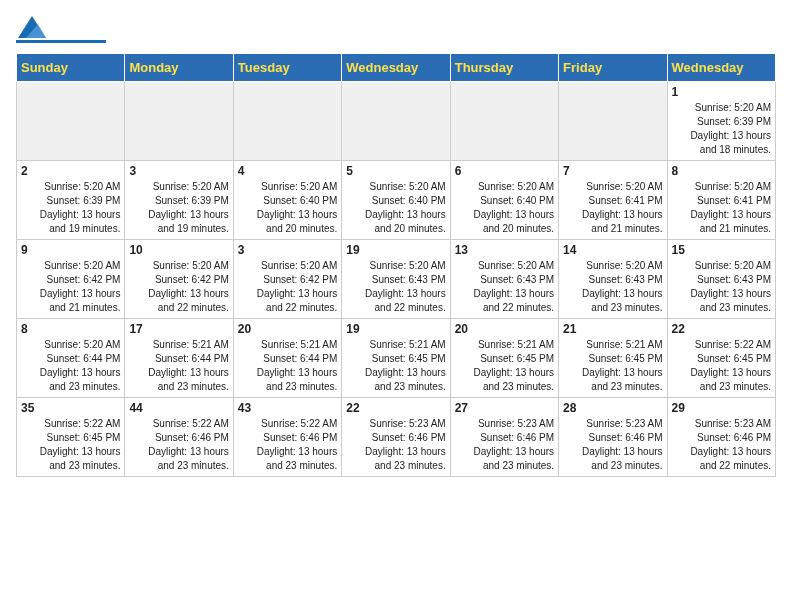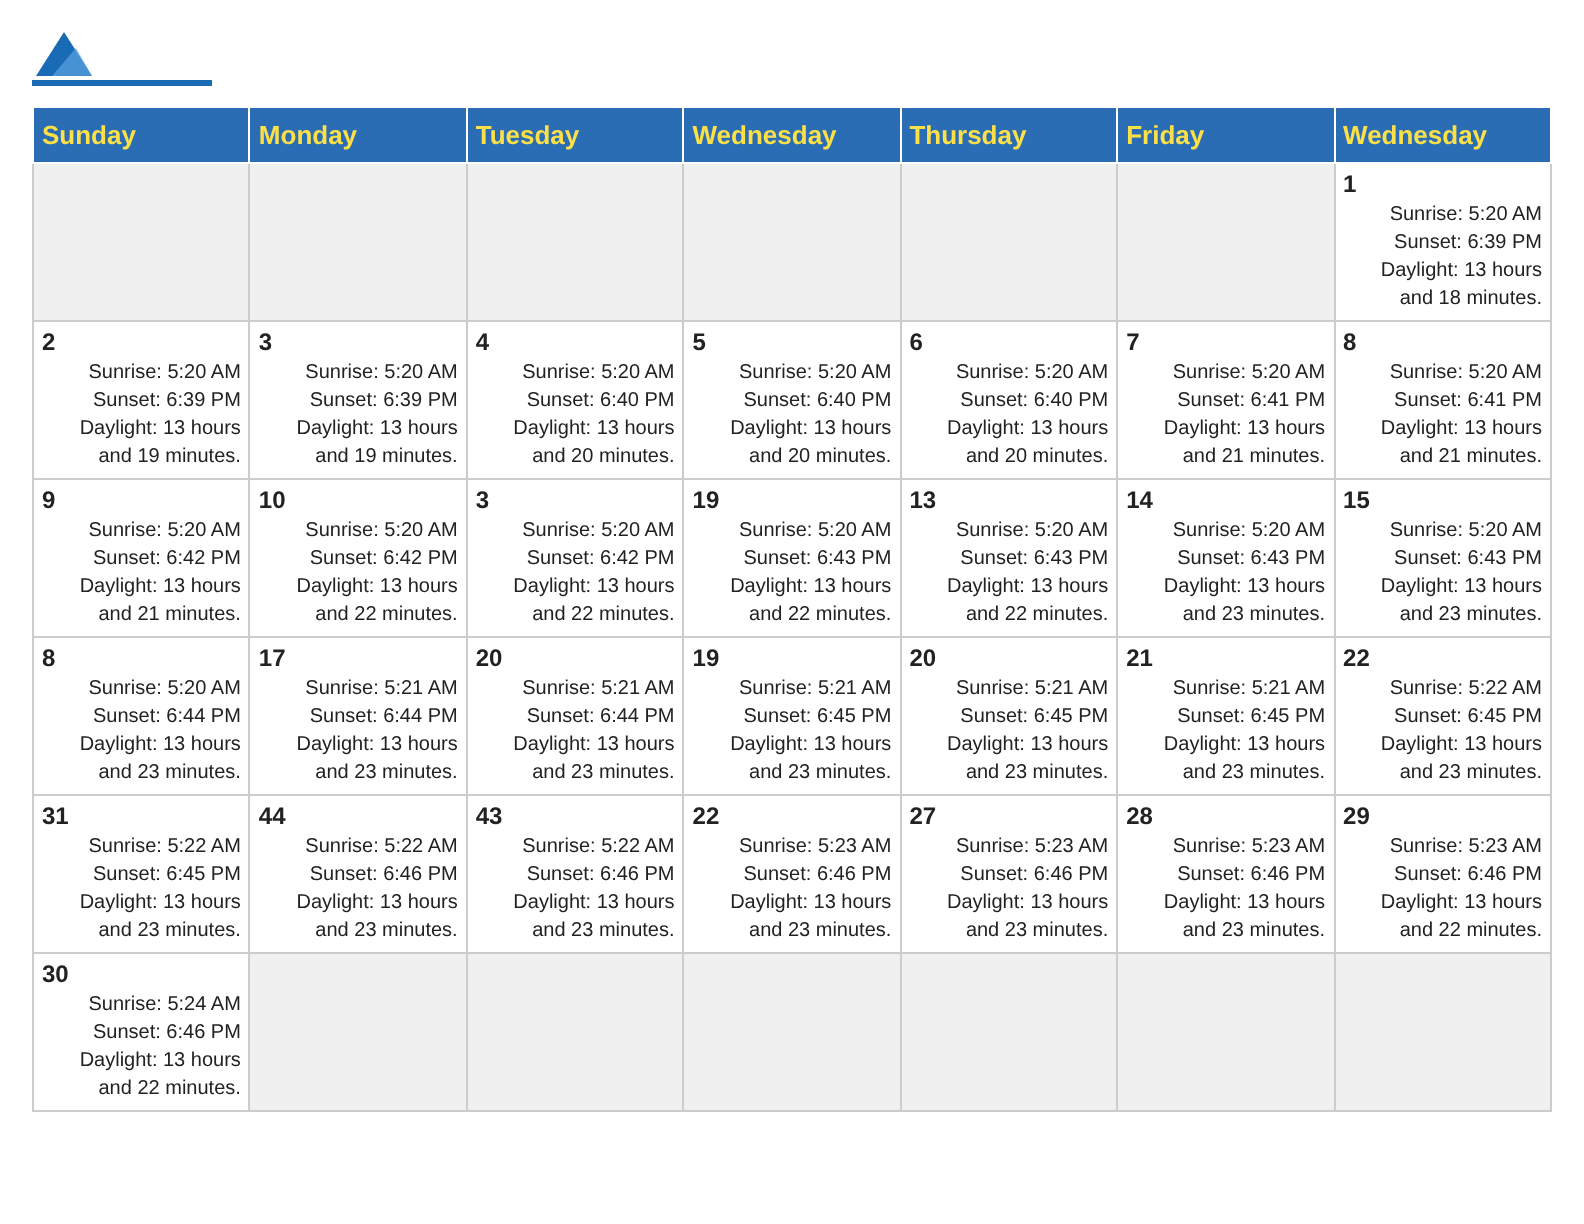--- a/index.html
+++ b/index.html
@@ -202,21 +202,21 @@
           <div class="date-num">21</div>
           <div class="cell-info"><span>Sunrise:</span> <span>5:21 AM</span><br><span>Sunset:</span> <span>6:45 PM</span><br><span>Daylight:</span> <span>13 hours and 23 minutes.</span></div>
         </td>
         <td>
           <div class="date-num">22</div>
           <div class="cell-info"><span>Sunrise:</span> <span>5:22 AM</span><br><span>Sunset:</span> <span>6:45 PM</span><br><span>Daylight:</span> <span>13 hours and 23 minutes.</span></div>
         </td>
       </tr>
       <tr>
         <td>
-          <div class="date-num">31</div>
+          <div class="date-num">35</div>
           <div class="cell-info"><span>Sunrise:</span> <span>5:22 AM</span><br><span>Sunset:</span> <span>6:45 PM</span><br><span>Daylight:</span> <span>13 hours and 23 minutes.</span></div>
         </td>
         <td>
           <div class="date-num">44</div>
           <div class="cell-info"><span>Sunrise:</span> <span>5:22 AM</span><br><span>Sunset:</span> <span>6:46 PM</span><br><span>Daylight:</span> <span>13 hours and 23 minutes.</span></div>
         </td>
         <td>
           <div class="date-num">43</div>
           <div class="cell-info"><span>Sunrise:</span> <span>5:22 AM</span><br><span>Sunset:</span> <span>6:46 PM</span><br><span>Daylight:</span> <span>13 hours and 23 minutes.</span></div>
         </td>
@@ -229,27 +229,15 @@
           <div class="cell-info"><span>Sunrise:</span> <span>5:23 AM</span><br><span>Sunset:</span> <span>6:46 PM</span><br><span>Daylight:</span> <span>13 hours and 23 minutes.</span></div>
         </td>
         <td>
           <div class="date-num">28</div>
           <div class="cell-info"><span>Sunrise:</span> <span>5:23 AM</span><br><span>Sunset:</span> <span>6:46 PM</span><br><span>Daylight:</span> <span>13 hours and 23 minutes.</span></div>
         </td>
         <td>
           <div class="date-num">29</div>
           <div class="cell-info"><span>Sunrise:</span> <span>5:23 AM</span><br><span>Sunset:</span> <span>6:46 PM</span><br><span>Daylight:</span> <span>13 hours and 22 minutes.</span></div>
         </td>
-      </tr>
-      <tr>
-        <td>
-          <div class="date-num">30</div>
-          <div class="cell-info"><span>Sunrise:</span> <span>5:24 AM</span><br><span>Sunset:</span> <span>6:46 PM</span><br><span>Daylight:</span> <span>13 hours and 22 minutes.</span></div>
-        </td>
-        <td class="empty-cell"></td>
-        <td class="empty-cell"></td>
-        <td class="empty-cell"></td>
-        <td class="empty-cell"></td>
-        <td class="empty-cell"></td>
-        <td class="empty-cell"></td>
       </tr>
     </tbody>
 </table>
 
 </body></html>

